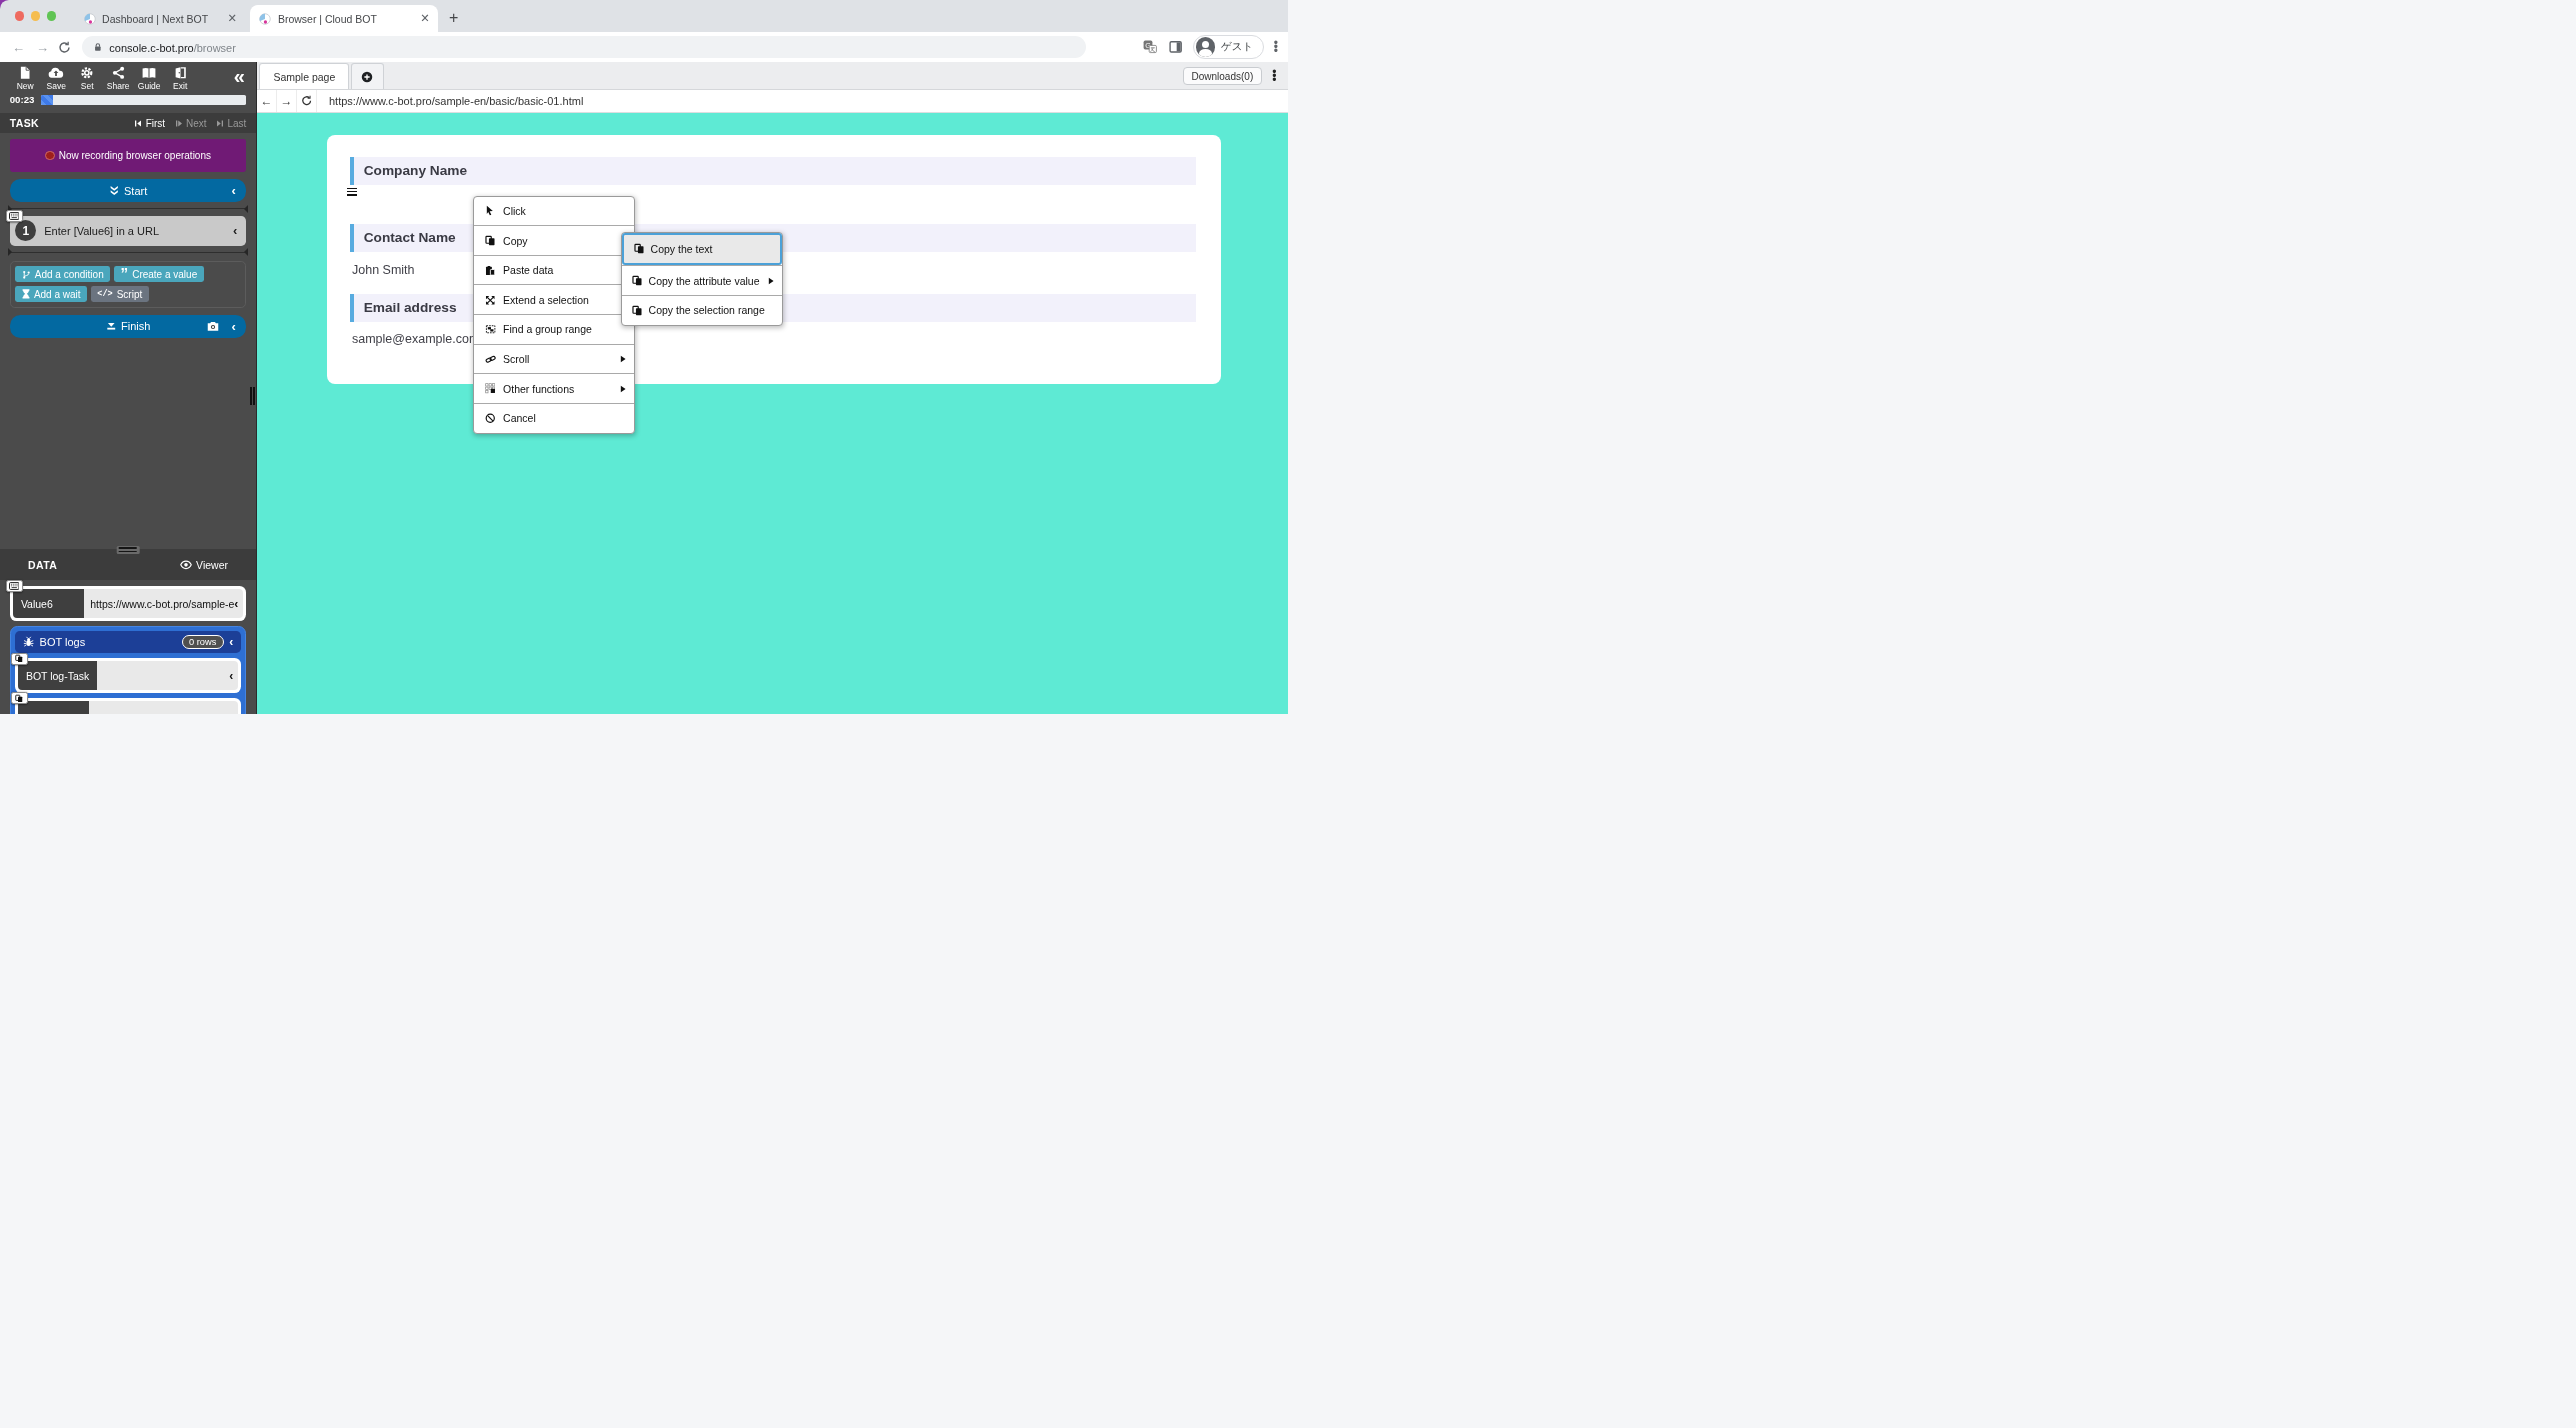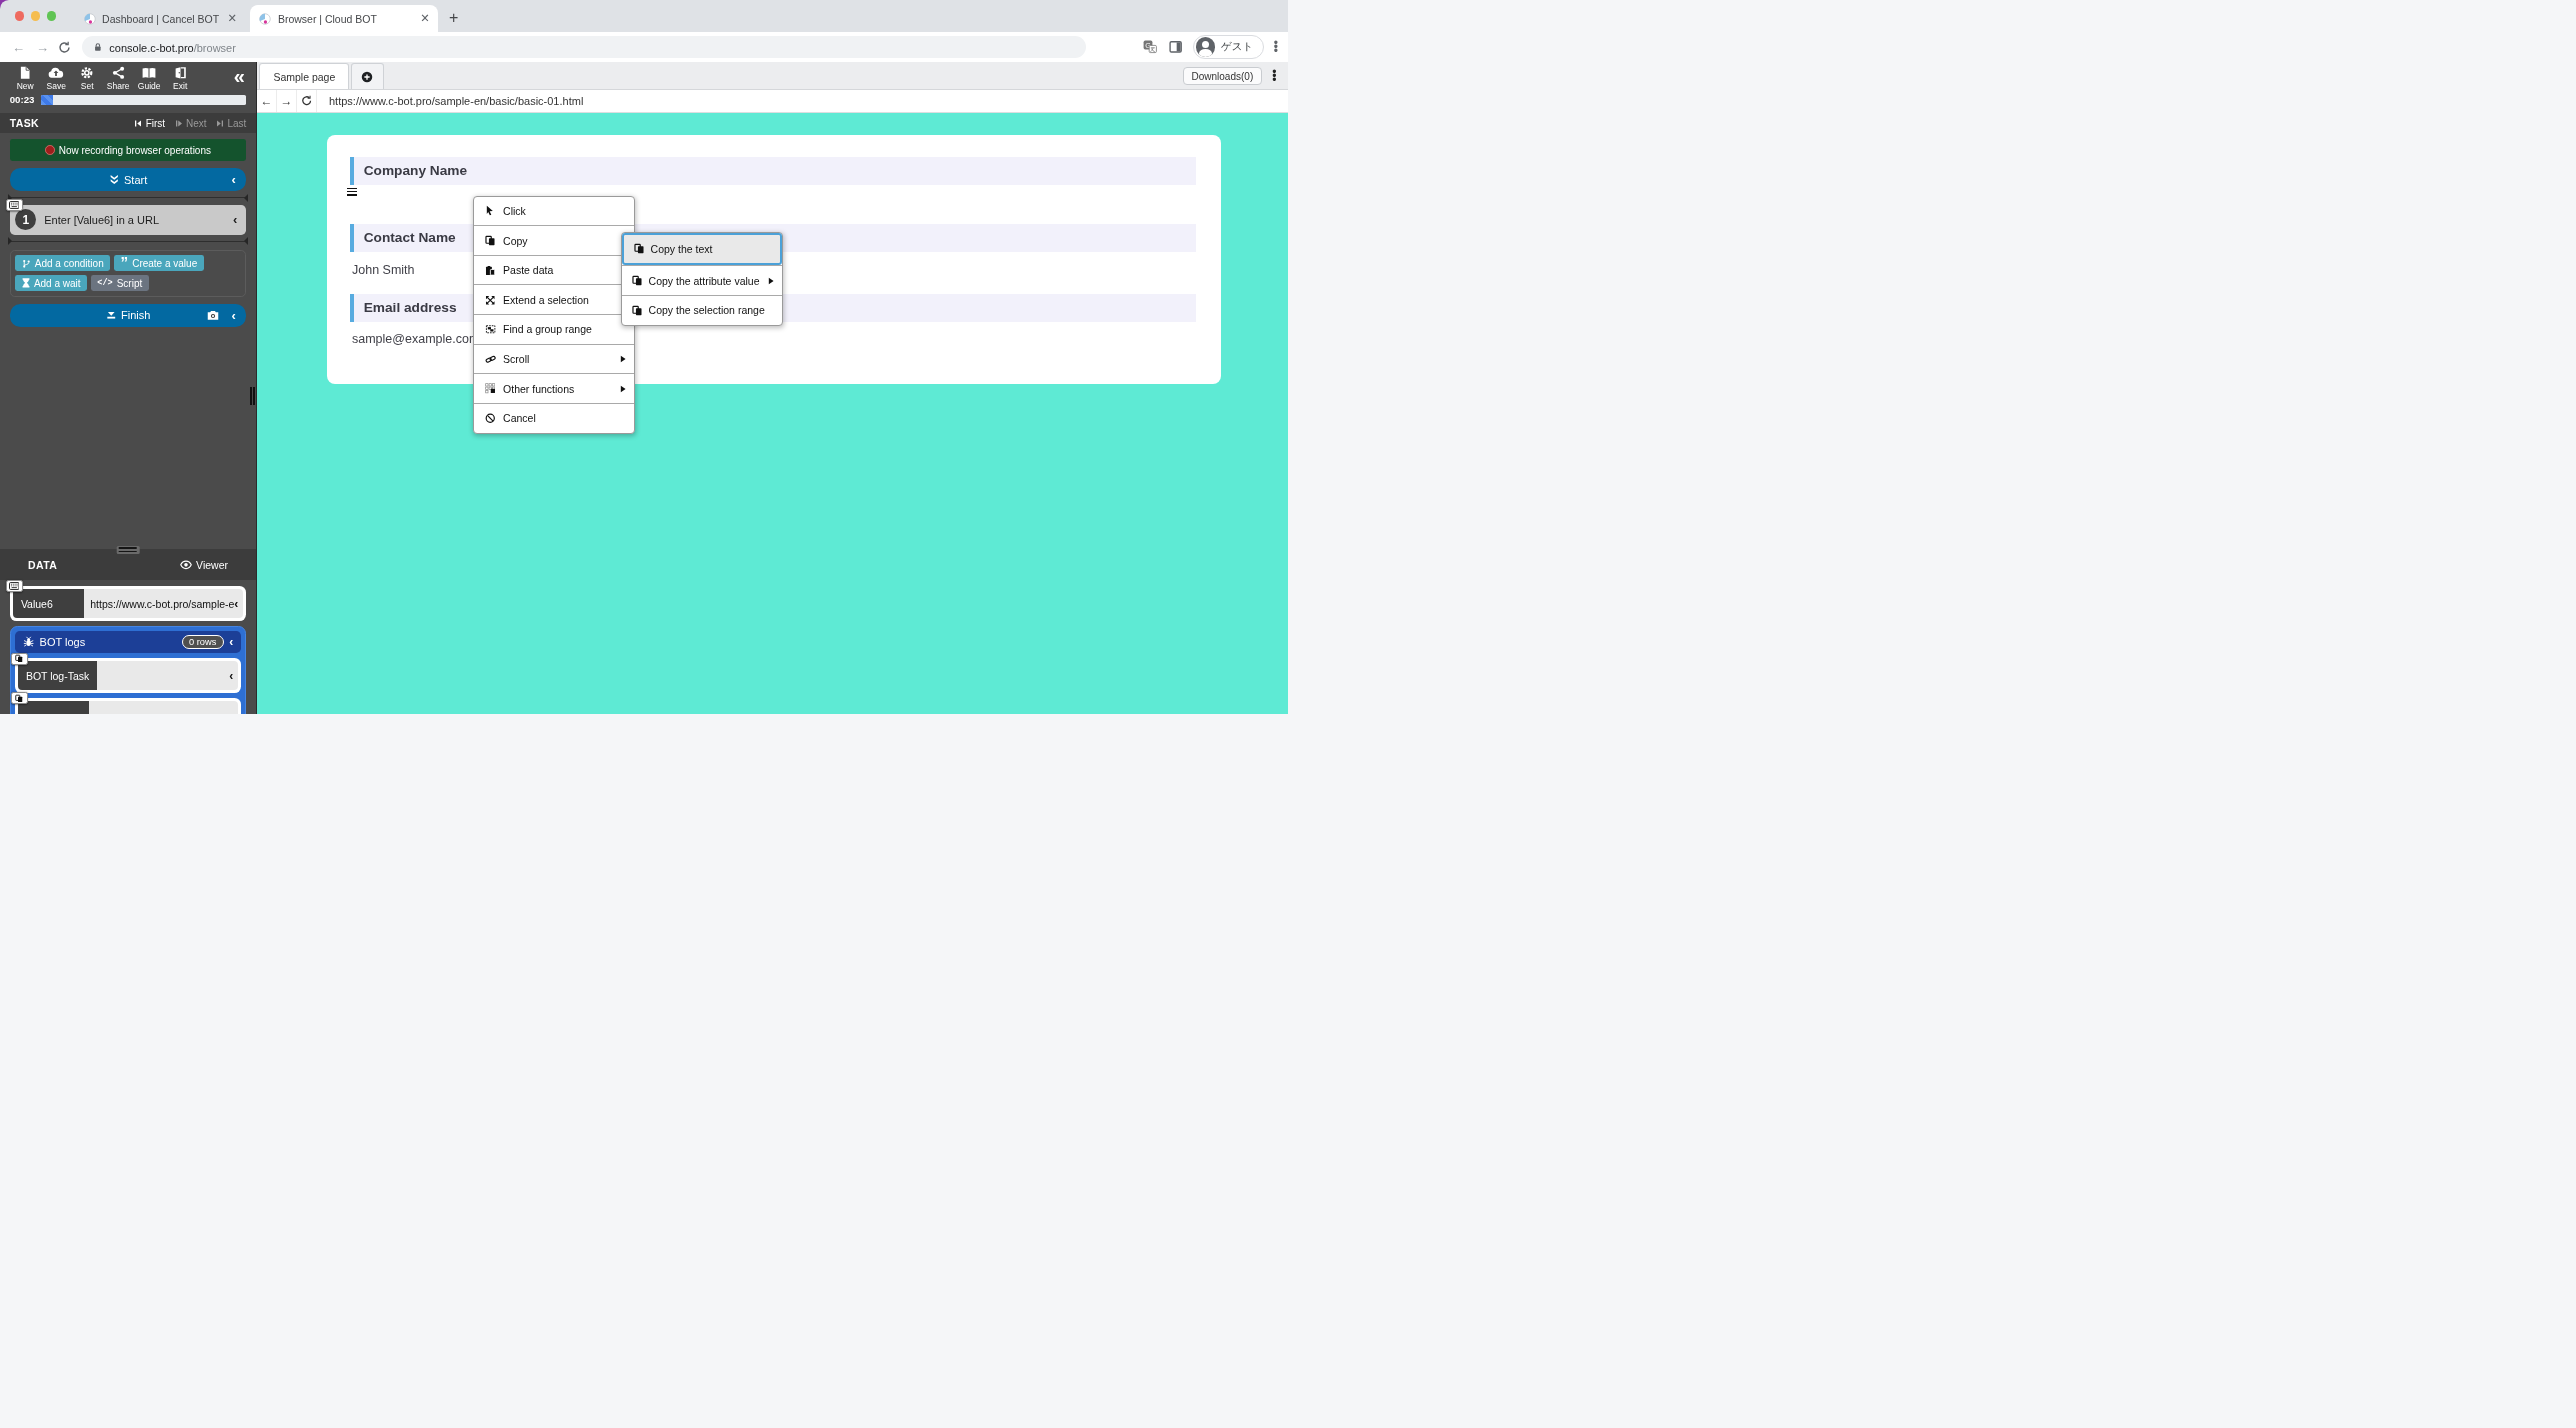--- a/index.html
+++ b/index.html
@@ -51,21 +51,21 @@
   .timer-row { display:flex; align-items:center; padding:1.6px 9.7px 3.2px; gap:6.4px; }
   .timer { font-size:9.7px; font-weight:bold; }
   .ptrack { flex:1; height:9.7px; background:#e9ecef; border-radius:1.6px; overflow:hidden; }
   .pfill { width:6%; height:100%; background:repeating-linear-gradient(45deg,#5a93f0 0 4px,#3f7ae8 4px 8px); }
   .task-bar { height:20px; background:#3c3c3c; display:flex; align-items:center; padding:0 9.7px; margin-top:4.8px; }
   .task-title { font-size:10.5px; font-weight:bold; letter-spacing:0.4px; }
   .task-nav { margin-left:auto; display:flex; gap:9.7px; font-size:10px; }
   .task-nav .btn { display:flex; align-items:center; gap:3.2px; }
   .disabled { color:#999; }
   .side-pad { padding:0 9.7px; display:flex; flex-direction:column; }
-  .banner { margin-top:5.6px; background:#14532d; border-radius:2.4px; height:22px; display:flex; align-items:center;
+  .banner { margin-top:5.6px; background:#701a75; border-radius:2.4px; height:33px; display:flex; align-items:center;
     justify-content:center; gap:4px; font-size:10px; }
   .rec-dot { width:9.7px; height:9.7px; border-radius:50%; background:#9e1f1c; border:1.6px solid #cf6a66; }
   .pill-bar { margin-top:7.3px; background:#0369a1; border-radius:10.5px; height:22.6px; display:flex; align-items:center;
     justify-content:center; gap:4.8px; font-size:11px; position:relative; }
   .pill-bar .chev { position:absolute; right:10.5px; font-size:13px; font-weight:bold; line-height:1; }
   .pill-bar .cam { position:absolute; right:27px; display:flex; }
   .ins-divider { margin-top:6.4px; height:2.4px; position:relative; border-top:1.6px solid #2e2e2e; }
   .ins-divider::before, .ins-divider::after { content:""; position:absolute; top:-4.8px; border:4px solid transparent; }
   .ins-divider::before { left:-1.6px; border-left:4.8px solid #262626; }
   .ins-divider::after { right:-1.6px; border-right:4.8px solid #262626; }
@@ -164,21 +164,21 @@
       <span class="light l-green"></span>
     </div>
     <div class="tab inactive">
       <span class="favicon">
         <svg width="12" height="12" viewBox="0 0 16 16">
             <circle cx="8" cy="8" r="7" fill="#fff" stroke="#c2c6cb"></circle>
             <path d="M8 8 L8 1 A7 7 0 0 0 1.3 10.5 Z" fill="#8fc3e8"></path>
             <circle cx="8.6" cy="12" r="2.2" fill="#d6359b"></circle>
           </svg>
       </span>
-      <span class="title">Dashboard | Cancel BOT</span>
+      <span class="title">Dashboard | Next BOT</span>
       <span class="close">✕</span>
     </div>
     <div class="tab active">
       <span class="favicon">
         <svg width="12" height="12" viewBox="0 0 16 16">
             <circle cx="8" cy="8" r="7" fill="#fff" stroke="#c2c6cb"></circle>
             <path d="M8 8 L8 1 A7 7 0 0 0 1.3 10.5 Z" fill="#8fc3e8"></path>
             <circle cx="8.6" cy="12" r="2.2" fill="#d6359b"></circle>
           </svg>
       </span>

